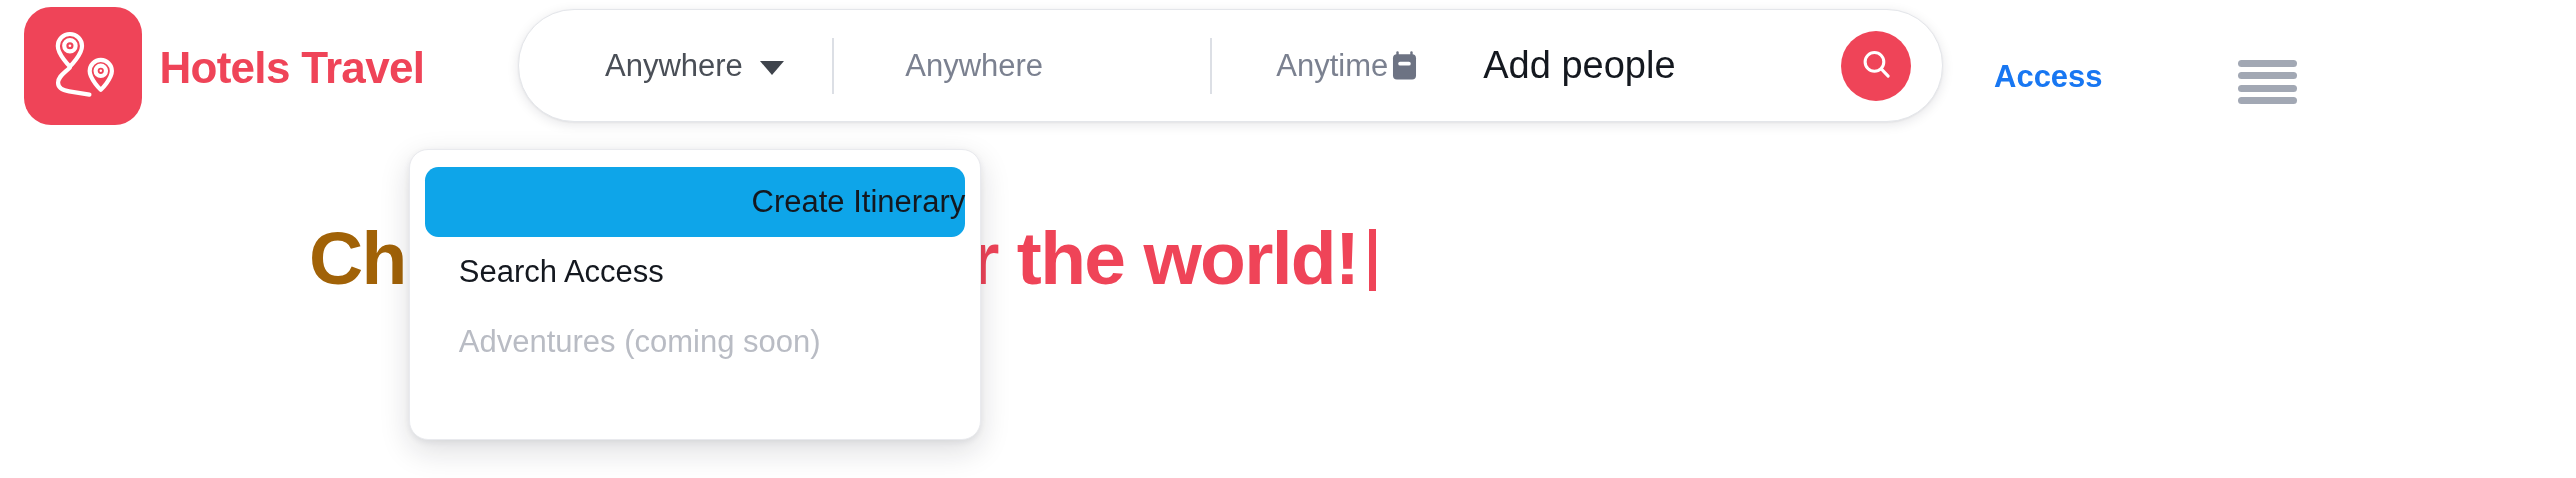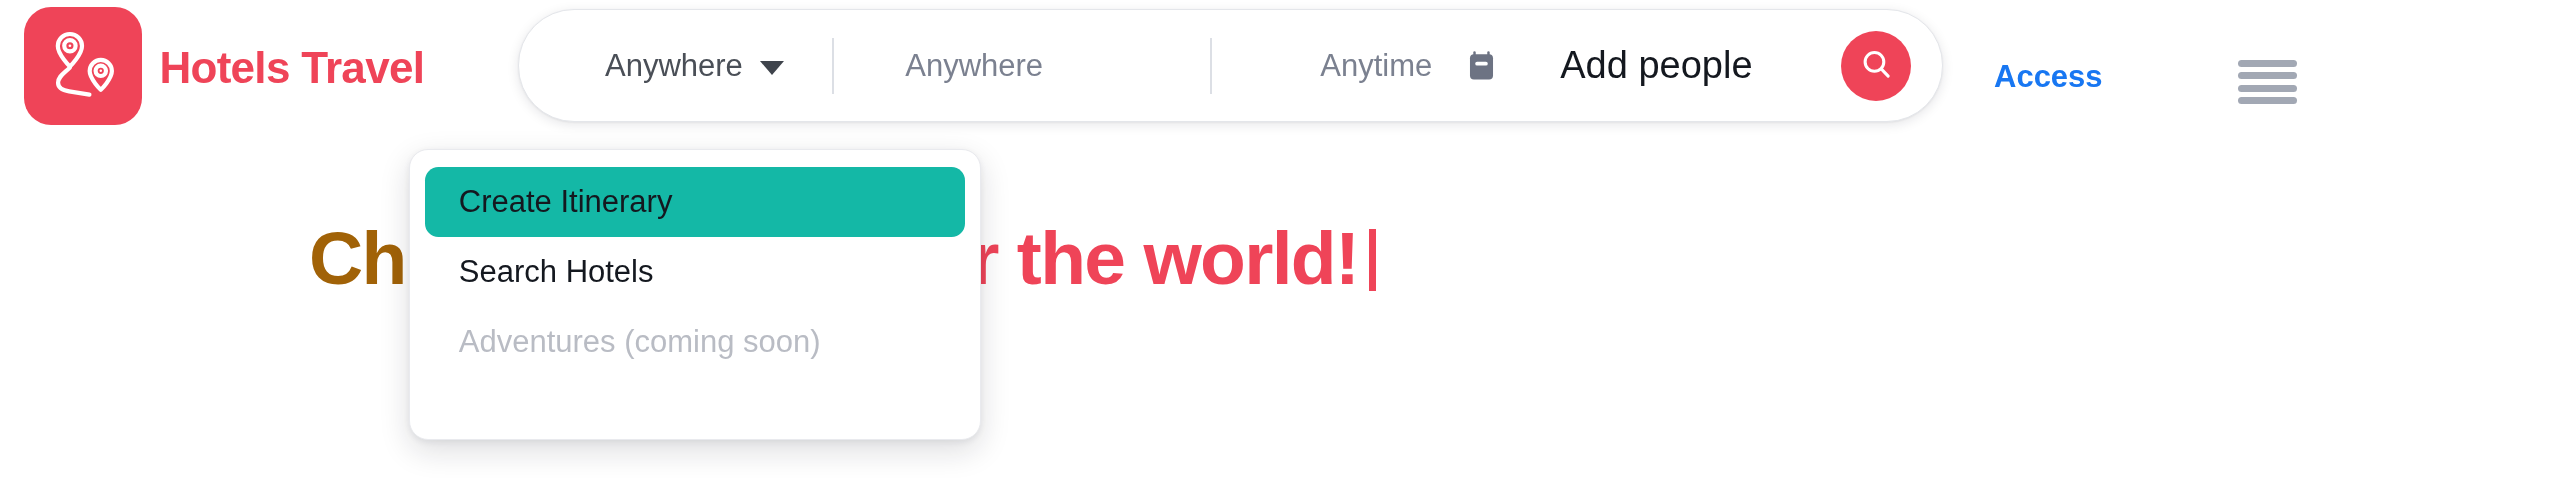--- a/index.html
+++ b/index.html
@@ -64,21 +64,21 @@
     margin-top:3.4px;
   }
   .divider {
     width:2px; height:56px; background:#dcdfe5; flex:0 0 auto;
   }
   .seg-anywhere { padding:0 16px 0 71px; width:376px; cursor:pointer; }
   .ph {
     font-size:31px; color:#7b8190; white-space:nowrap;
   }
   .seg-anytime {
-    padding-left:64px; padding-right:0; gap:34px; cursor:pointer;margin-left:44px;
+    padding-left:64px; padding-right:0; gap:1px; cursor:pointer;
   }
   .cal-icon { width:31px; height:32px; flex:0 0 auto; }
   .seg-people { padding-left:63px; cursor:pointer; }
   .val-dark { font-size:38px; color:#14181f; white-space:nowrap; }
   .search-btn {
     position:absolute; right:31px; top:50%; transform:translateY(-50%);
     width:70px; height:70px; border-radius:50%;
     background:#ef4458; border:none; cursor:pointer;
     display:flex; align-items:center; justify-content:center;
   }
@@ -124,21 +124,21 @@
     box-shadow:0 10.7px 31px rgba(18,22,36,.14), 0 2px 6.7px rgba(18,22,36,.07);
     padding:17.4px 14.8px;
     z-index:20;
   }
   .dd-item {
     height:70px; display:flex; align-items:center;
     padding-left:34px; border-radius:13.4px;
     font-size:31px; color:#14181f; white-space:nowrap;
     cursor:pointer;
   }
-  .dd-item.is-active { background:#14b8a6; }
+  .dd-item.is-active { background:#0ea5e9;justify-content:flex-end; }
   .dd-item.is-disabled { color:#b9bcc4; cursor:default; }
 </style>
 </head>
 <body>
 
 <div class="page">
 
   <div class="header">
 
     <div class="brand">
@@ -211,21 +211,21 @@
     <span class="hl-dark">Ch</span>
     <span class="hl-accent">ribe and discover the world!</span>
     <span class="type-caret"></span>
   </div>
 
   <div class="dropdown">
     <div class="dd-item is-active">
       <span>Create Itinerary</span>
     </div>
     <div class="dd-item">
-      <span>Search Hotels</span>
+      <span>Search Access</span>
     </div>
     <div class="dd-item is-disabled">
       <span>Adventures (coming soon)</span>
     </div>
   </div>
 
 </div>
 
 
 </body></html>

